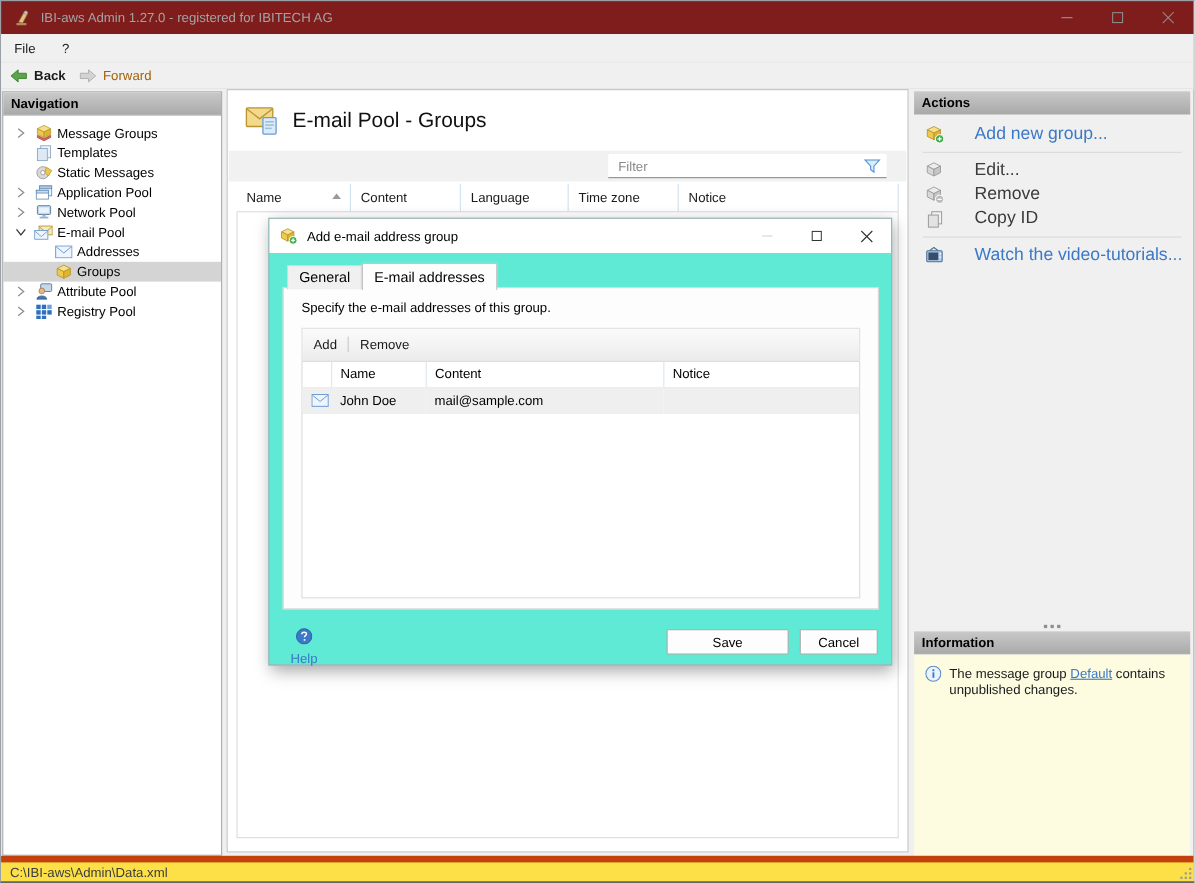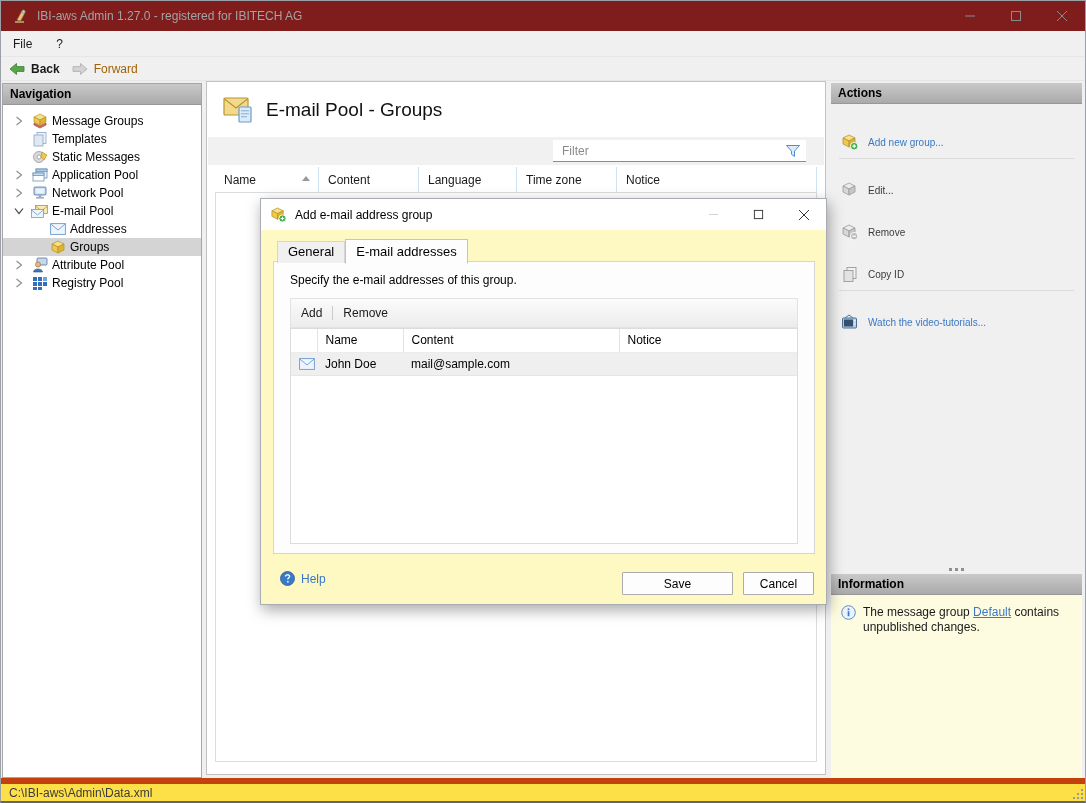--- a/index.html
+++ b/index.html
@@ -47,39 +47,39 @@
   .filter-box input::placeholder { color:#8a8a8a; }
   .filter-funnel { position:absolute; right:5px; top:4px; }
   .mtable-head { position:absolute; top:85px; left:8px; right:8px; height:25px; display:flex; font-size:12px; color:#1a1a1a; }
   .mth { display:flex; align-items:center; padding-left:9px; border-right:1px solid #cfe2f2; position:relative; }
   .mth .sort-asc { position:absolute; right:8px; top:9px; width:0; height:0; border-left:4px solid transparent; border-right:4px solid transparent; border-bottom:5px solid #9a9a9a; }
   .main-inner { position:absolute; top:110px; left:8px; right:8px; bottom:12px; border:1px solid #dcdcdc; background:#fff; }
 
   
   .actions-panel { position:absolute; left:830px; right:3px; top:82px; bottom:23px; background:#f0f0f0; }
   .action-list { padding-top:7px; }
-  .action-item { display:flex; align-items:center; gap:9px; height:22px; padding-left:10px; font-size:10px;margin-top:20px; }
+  .action-item { display:flex; align-items:center; gap:27px; height:22px; padding-left:10px; font-size:16px; }
   .action-item.link { color:#3b78c6; }
   .action-item.disabled { color:#3a3a3a; }
   .action-sep { height:1px; background:#dadada; margin:5px 8px 5px 8px; }
   .splitter { position:absolute; left:0; right:0; top:481px; height:10px; display:flex; align-items:center; justify-content:center; gap:3px; }
   .splitter i { width:3px; height:3px; background:#8f8f8f; display:block; }
   .info-block { position:absolute; left:0; right:0; top:491px; bottom:0; }
   .info-body { position:absolute; inset:21px 0 0 0; background:#fdfce1; font-size:12px; color:#1a1a1a; }
   .info-line { display:flex; gap:7px; padding:10px 10px 0 10px; line-height:15px; }
   .info-text { max-width:215px; }
   .info-link { color:#3b78c6; text-decoration:underline; }
 
   
   .statusbar { position:absolute; left:0; right:0; bottom:0; height:23px; background:#fde047; border-top:6px solid #c2410c; display:flex; align-items:center; font-size:12px; color:#3c3c3c; padding-left:8px; }
   .grip { position:absolute; right:2px; bottom:2px; width:14px; height:14px; }
   .grip i { position:absolute; width:2px; height:2px; background:#9a9a9a; }
 
   
-  .dialog { position:absolute; left:259px; top:197px; width:567px; height:407px; background:#fef9c3; border:1px solid #a8adb3; box-shadow:2px 5px 14px rgba(0,0,0,.35); }
+  .dialog { position:absolute; left:243px; top:197px; width:567px; height:407px; background:#5eead4; border:1px solid #a8adb3; box-shadow:2px 5px 14px rgba(0,0,0,.35); }
   .dlg-title { position:absolute; top:0; left:0; right:0; height:31px; background:#ffffff; display:flex; align-items:center; }
   .dlg-title .ico { margin-left:9px; }
   .dlg-title .t { margin-left:8px; font-size:12px; color:#000; }
   .dlg-controls { position:absolute; right:0; top:0; height:31px; display:flex; }
   .dlg-btn { width:45px; height:31px; display:flex; align-items:center; justify-content:center; }
   .tabs { position:absolute; top:40px; left:16px; display:flex; align-items:flex-end; z-index:2; }
   .tab { font-size:13px; padding:3px 10px 4px 10px; color:#000; }
   .tab.inactive { background:#f0f0f0; border:1px solid #d5d5d5; border-bottom:none; padding-top:2px; }
   .tab.active { background:#fdfdfd; border:1px solid #c4c4c4; border-bottom:1px solid #fdfdfd; padding-top:4px; margin-bottom:-1px; }
   .tab-page { position:absolute; top:62px; left:12px; right:11px; height:293px; background:#fdfdfd; border:1px solid #d5d5d5; }
@@ -88,21 +88,21 @@
   .dlg-tbtn { padding:0 10px; color:#1a1a1a; }
   .dlg-tsep { width:1px; height:14px; background:#c9c9c9; }
   .dlg-tablebox { position:absolute; top:66px; left:16px; right:16px; height:216px; border:1px solid #dcdcdc; background:#fff; }
   .dtable { width:100%; border-collapse:collapse; table-layout:fixed; font-size:12px; }
   .dtable col.c-ico { width:26px; } .dtable col.c-name { width:86px; } .dtable col.c-content { width:216px; }
   .dtable th { font-weight:normal; text-align:left; height:23px; padding-left:8px; border-right:1px solid #d9e6f2; border-bottom:1px solid #ececec; }
   .dtable th:last-child { border-right:none; }
   .dtable td { height:23px; padding-left:8px; }
   .dtable tr.data { background:#efefef; border-bottom:1px solid #e5e5e5; }
   .dlg-footer { position:absolute; left:0; right:0; bottom:0; height:51px; }
-  .help-link { position:absolute; left:19px; top:18px; display:flex; align-items:center; gap:6px; font-size:12px; color:#3b78c6; }
+  .help-link { position:absolute; left:19px; top:18px; display:flex; align-items:center; gap:6px; font-size:12px; color:#3b78c6;flex-direction:column; }
   .btn { position:absolute; top:19px; height:23px; background:#fdfdfd; border:1px solid #ababab; font-size:12px; color:#000; display:flex; align-items:center; justify-content:center; border-radius:1px; }
   .btn.save { left:361px; width:111px; }
   .btn.cancel { left:482px; width:71px; }
 </style>
 </head>
 <body>
 
 <div id="app">
 
   <div class="titlebar">

